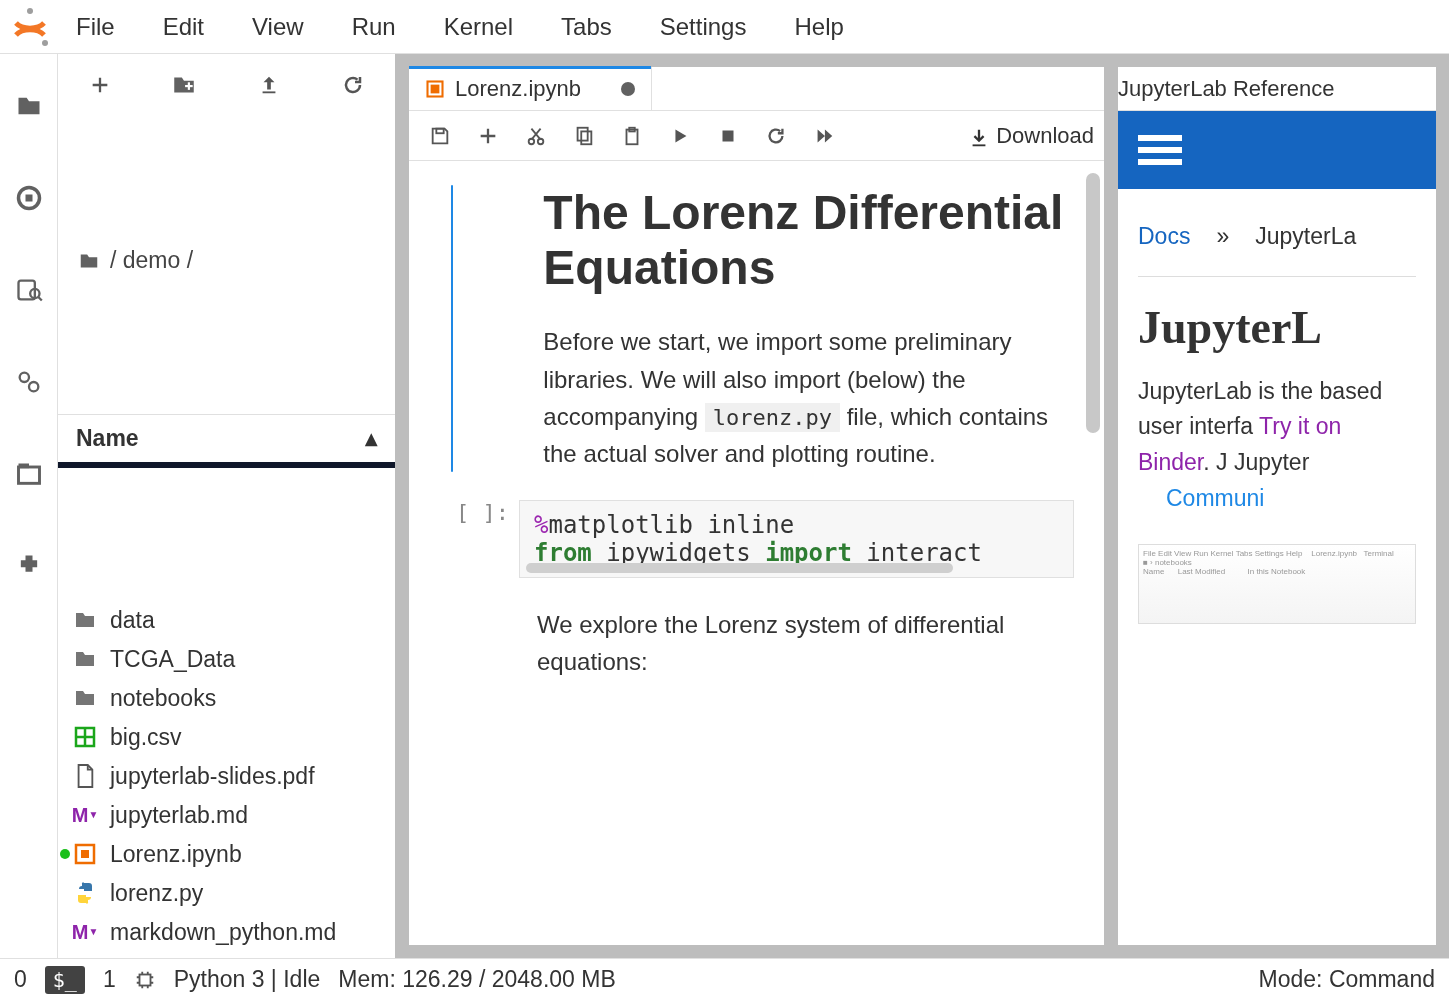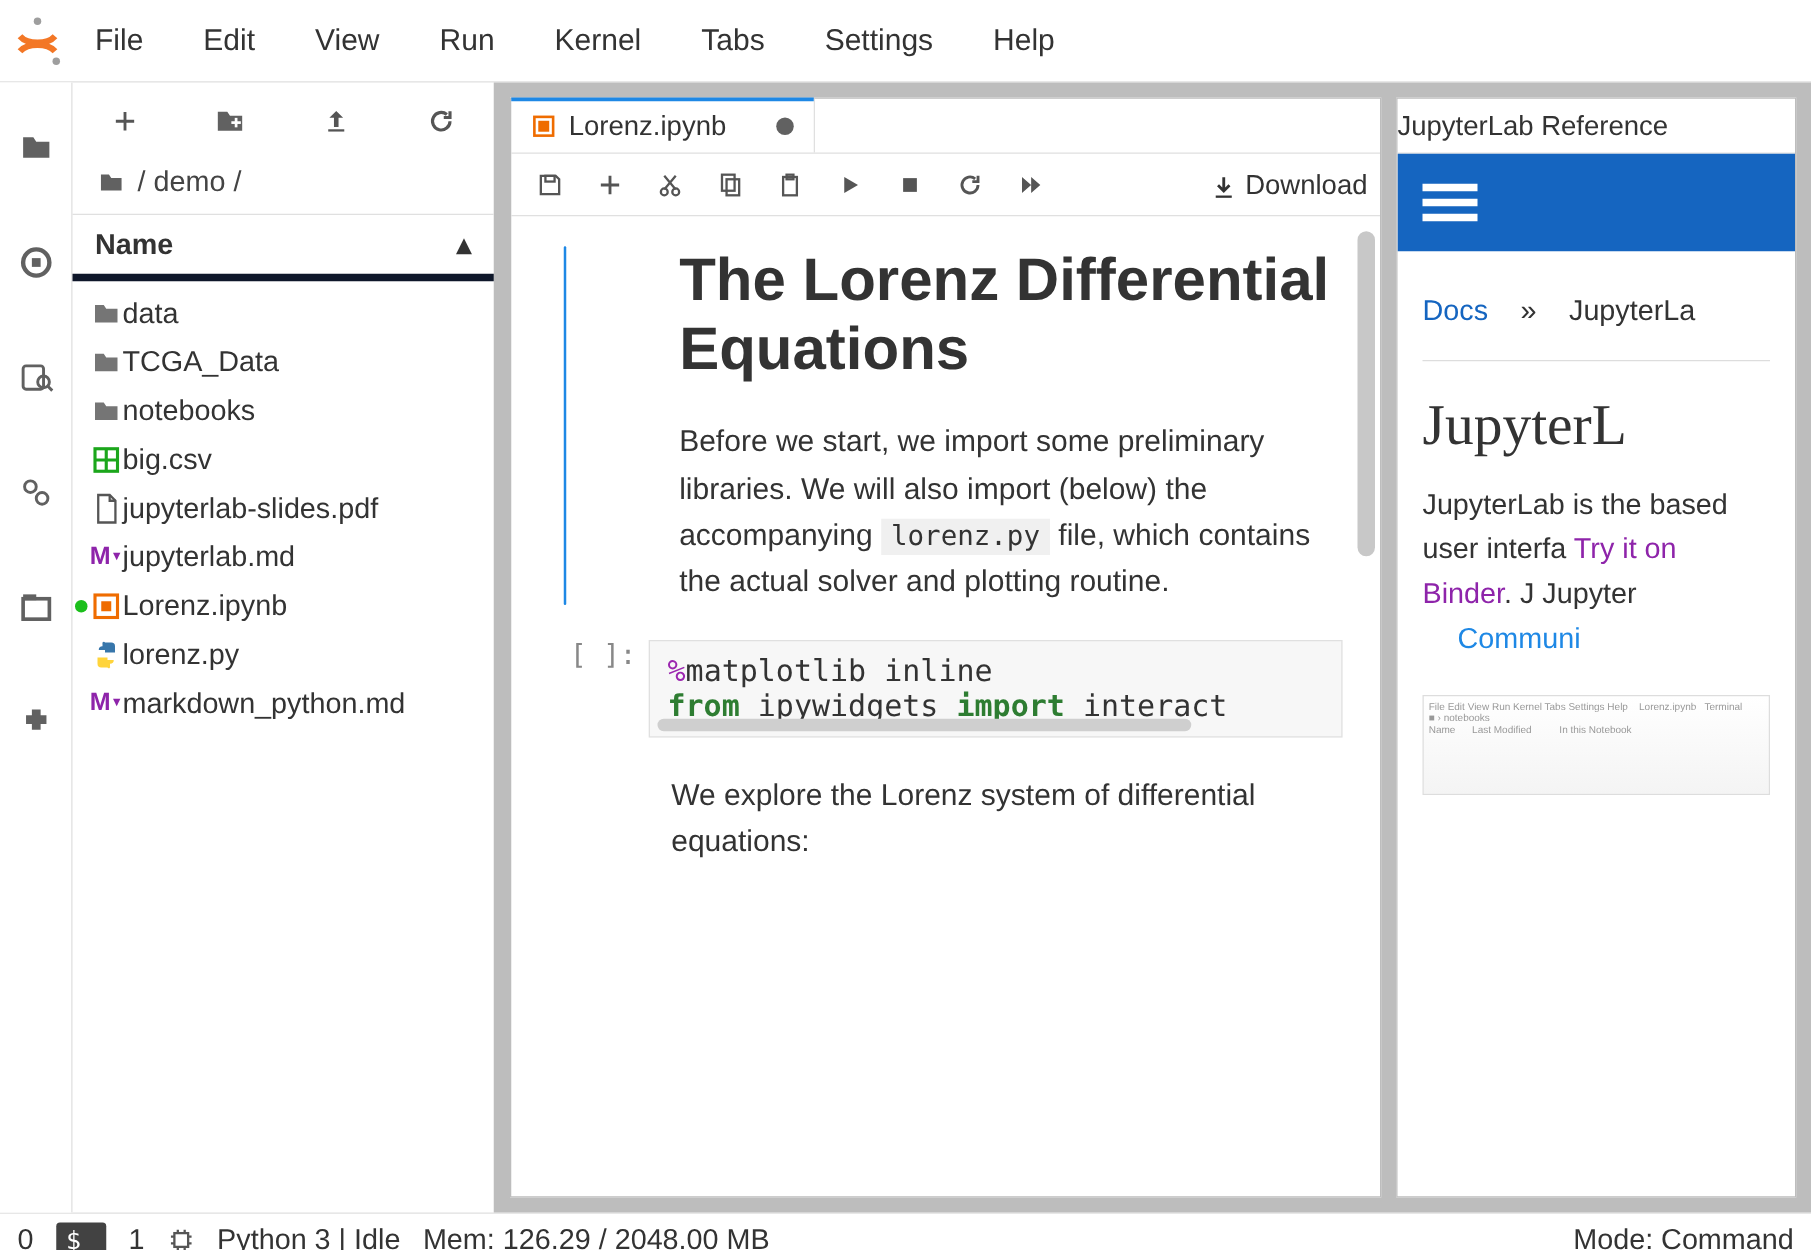--- a/index.html
+++ b/index.html
@@ -1,39 +1,39 @@
 <!DOCTYPE html>
 <html><head>
 <meta charset="utf-8">
 <style>
 * { box-sizing: border-box; margin: 0; padding: 0; }
 html, body { width: 1449px; height: 1000px; font-family: -apple-system, "Segoe UI", Helvetica, Arial, sans-serif; color: #333; overflow: hidden; background: #fff; }
 
 
-.menubar { height: 66px; display: flex; align-items: center; border-bottom: 1px solid #e0e0e0; padding: 0 8px; }
+.menubar { height: 54px; display: flex; align-items: center; border-bottom: 1px solid #e0e0e0; padding: 0 8px; }
 .logo { width: 44px; height: 44px; display: flex; align-items: center; justify-content: center; }
 .menubar .menu-item { font-size: 24px; padding: 0 24px; cursor: default; }
 
 
 .main { display: flex; height: calc(1000px - 54px - 42px); }
 
 
 .activitybar { width: 58px; background: #fff; display: flex; flex-direction: column; align-items: center; padding-top: 36px; gap: 60px; border-right: 1px solid #e0e0e0; }
 .activitybar .act { width: 32px; height: 32px; color: #616161; display: flex; align-items: center; justify-content: center; }
 .activitybar .act.selected { }
 .act svg { width: 28px; height: 28px; fill: #616161; }
 
 
-.filebrowser { width: 338px; border-right: 1px solid #bdbdbd; display:flex; flex-direction: column; }
+.filebrowser { width: 338px; border-right: 1px solid #bdbdbd; display:flex; flex-direction: column; justify-content: space-between; }
 .fb-toolbar { height: 62px; display: flex; align-items:center; justify-content: space-around; }
 .fb-toolbar .tb-btn { width: 28px; height: 28px; color: #555; display:flex; align-items:center; justify-content:center; font-size: 26px; }
 .fb-breadcrumb { padding: 4px 20px 12px 20px; font-size: 23px; display:flex; align-items:center; gap:10px; color:#444; }
 .fb-header { display:flex; align-items:center; justify-content:space-between; padding: 10px 18px; border-top: 1px solid #e0e0e0; border-bottom: 6px solid #0f172a; font-size: 23px; font-weight:600; }
 .fb-list { padding: 6px 0; }
-.fb-item { display:flex; align-items:center; padding: 6px 18px 6px 14px; font-size: 23px; position: relative; }
+.fb-item { display:flex; align-items:center; padding: 6px 18px 6px 14px; font-size: 23px; gap: 12px; position: relative; }
 .fb-item .dot { width:10px; height:10px; border-radius:50%; background:#1bbf1b; position:absolute; left:2px; }
 .fb-item .ic { width:26px; height:26px; display:flex; align-items:center; justify-content:center; }
 .ic-folder { fill:#757575; }
 .ic-csv { stroke:#1ba61b; }
 .ic-pdf { stroke:#555; }
 .ic-md { color:#8e24aa; font-weight:700; font-size:20px; text-align:center; }
 .ic-nb { stroke:#ef6c00; }
 
 
 .dock { flex:1; background:#bdbdbd; padding: 12px; display:flex; gap:12px; overflow:hidden; }
@@ -68,21 +68,21 @@
 .tok-magic { color:#9c27b0; }
 .tok-kw { color:#2e7d32; font-weight:700; }
 
 
 .docs-header { height:44px; display:flex; align-items:center; padding:0 0; border-bottom:1px solid #e0e0e0; font-size:22px; }
 .docs-nav { background:#1565c0; height:78px; display:flex; align-items:center; padding:0 20px; }
 .docs-nav .ham div { width:44px; height:6px; background:#fff; margin:6px 0; }
 .docs-bc { padding: 34px 20px 12px 20px; font-size:23px; display:flex; gap:26px; align-items:center; }
 .docs-bc a { color:#1565c0; text-decoration:none; }
 .docs-hr { border:0; border-top:1px solid #ddd; margin: 14px 20px; }
-.docs-title { font-family: Georgia, "Times New Roman", serif; font-weight:400; font-size:46px; padding: 12px 20px; color:#333; line-height:1.1; }
+.docs-title { font-family: Georgia, "Times New Roman", serif; font-weight:700; font-size:46px; padding: 12px 20px; color:#333; line-height:1.1; }
 .docs-body { padding: 8px 20px; font-size:23px; line-height:1.55; }
 .docs-body a.purple { color:#8e24aa; text-decoration:none; }
 .docs-body a.blue { color:#1e88e5; text-decoration:none;margin-left:28px; }
 .docs-thumb { margin:20px; border:1px solid #ddd; height:80px; background:linear-gradient(#fff,#f4f4f4); font-size:8px; color:#999; padding:4px; }
 
 
 .statusbar { height:42px; border-top:1px solid #e0e0e0; display:flex; align-items:center; padding:0 14px; font-size:23px; gap:18px; }
 .statusbar .sp { flex:1; }
 .statusbar .chip { background:#424242; color:#fff; padding:2px 8px; font-family:monospace; font-size:20px; border-radius:3px; }
 .statusbar .kic { width:22px; height:22px; }

